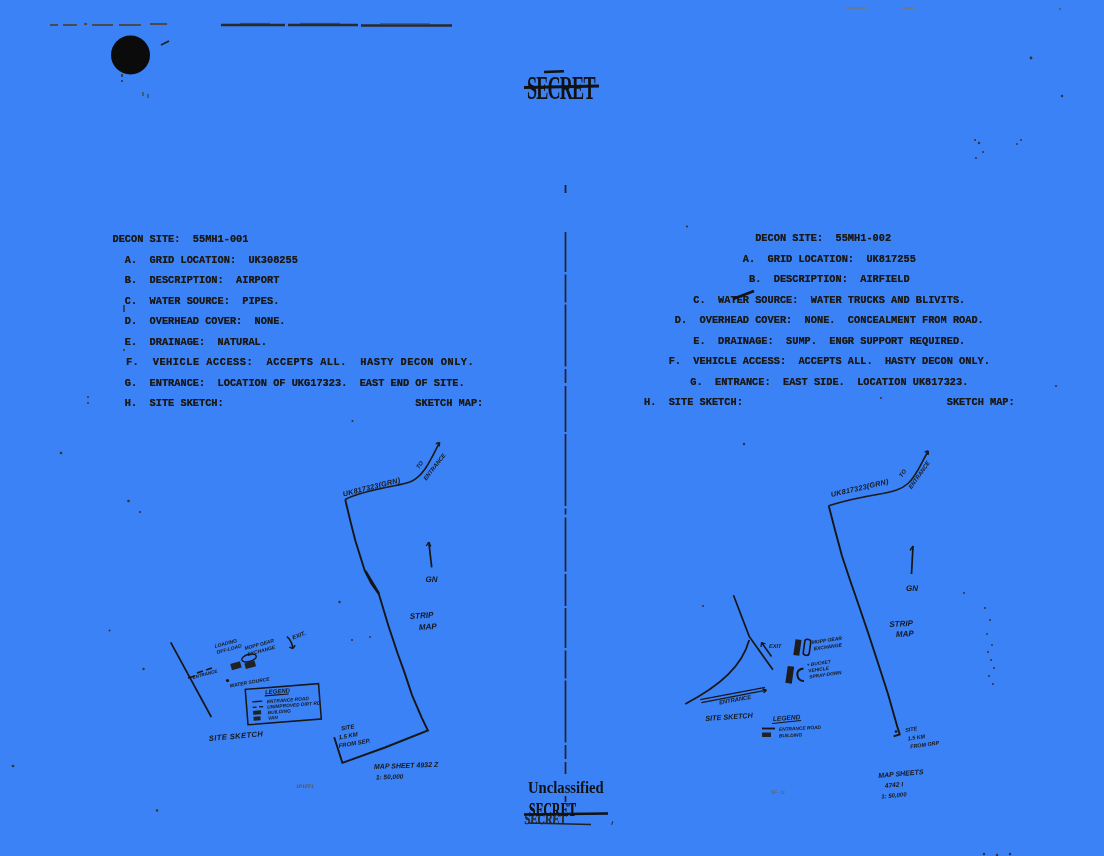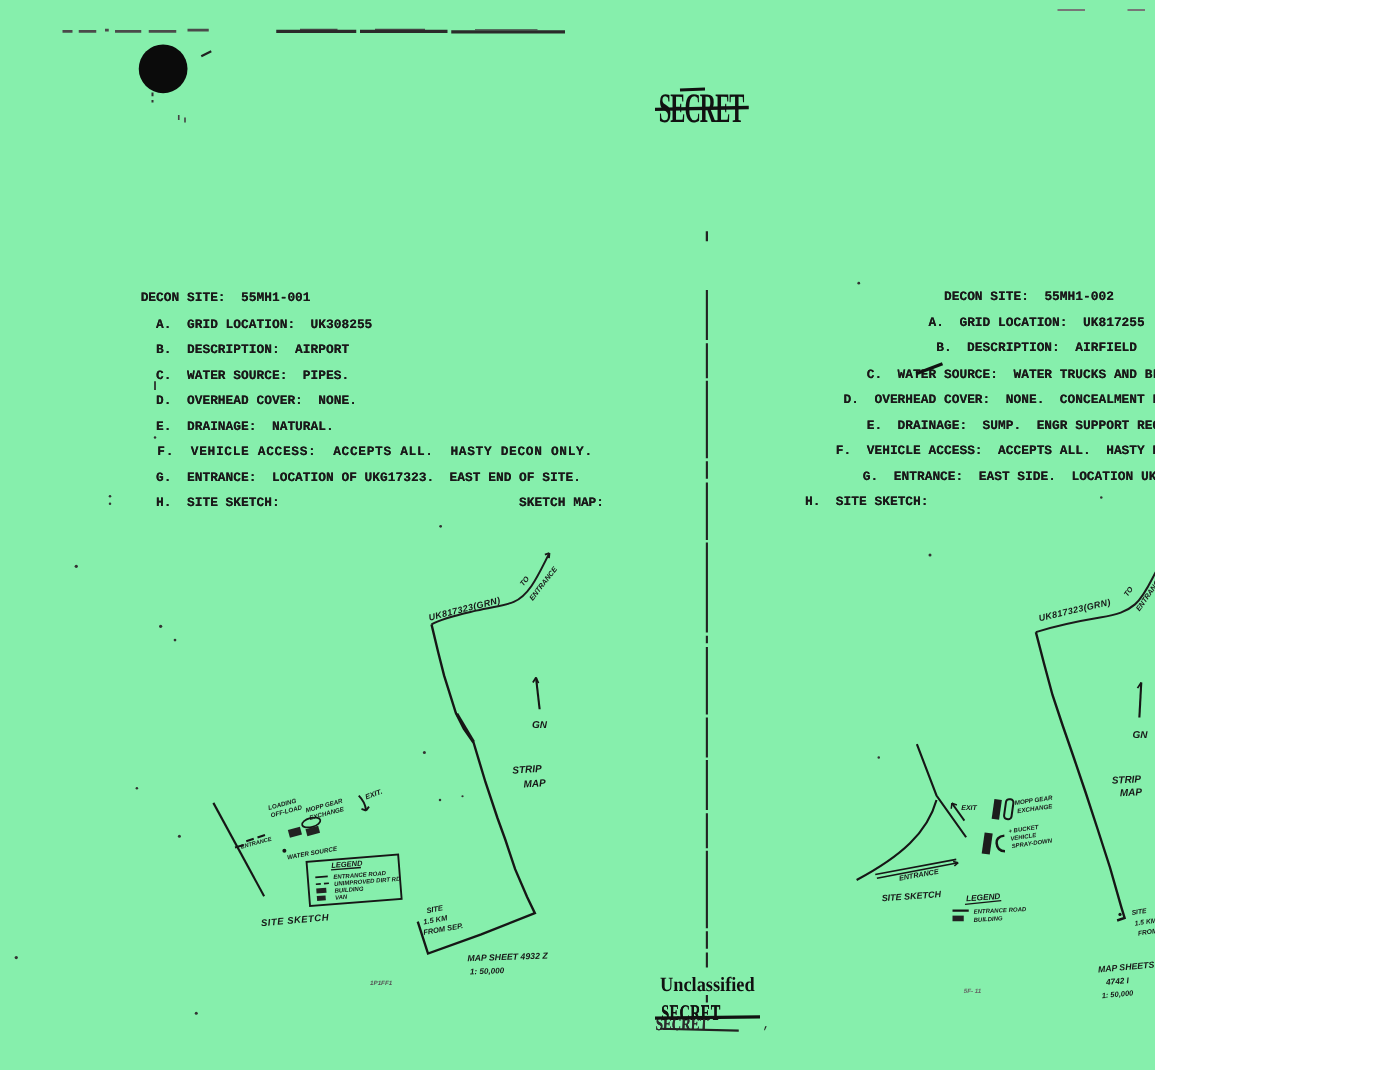--- a/index.html
+++ b/index.html
@@ -1,18 +1,18 @@
 <!DOCTYPE html>
 <html><head>
 <meta charset="utf-8">
 <style>
   html,body{margin:0;padding:0;background:#ffffff;}
   *{-webkit-font-smoothing:antialiased !important;}
   svg text{-webkit-font-smoothing:antialiased !important;text-rendering:geometricPrecision;}
-  #page{position:relative;width:924px;height:856px;background:#86efac;overflow:hidden;
+  #page{position:relative;width:1104px;height:856px;background:#3b82f6;overflow:hidden;
         font-family:"Liberation Mono",monospace;}
   pre.col{position:absolute;margin:0;font-family:"Liberation Mono",monospace;
           font-weight:bold;font-size:10.3px;line-height:20.5px;color:#191919;
           letter-spacing:0px;filter:blur(0.25px);text-shadow:0 0 0.5px #2a2a2a;}
   .serifb{font-family:"Liberation Serif",serif;font-weight:bold;color:#111;}
 </style>
 </head>
 <body>
 <div id="page">
 

